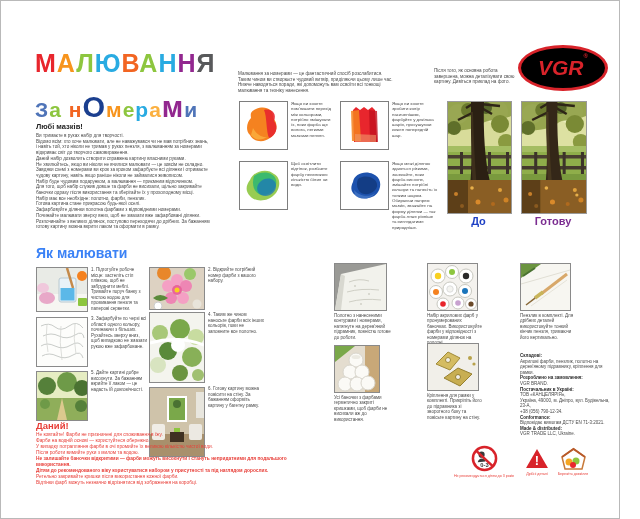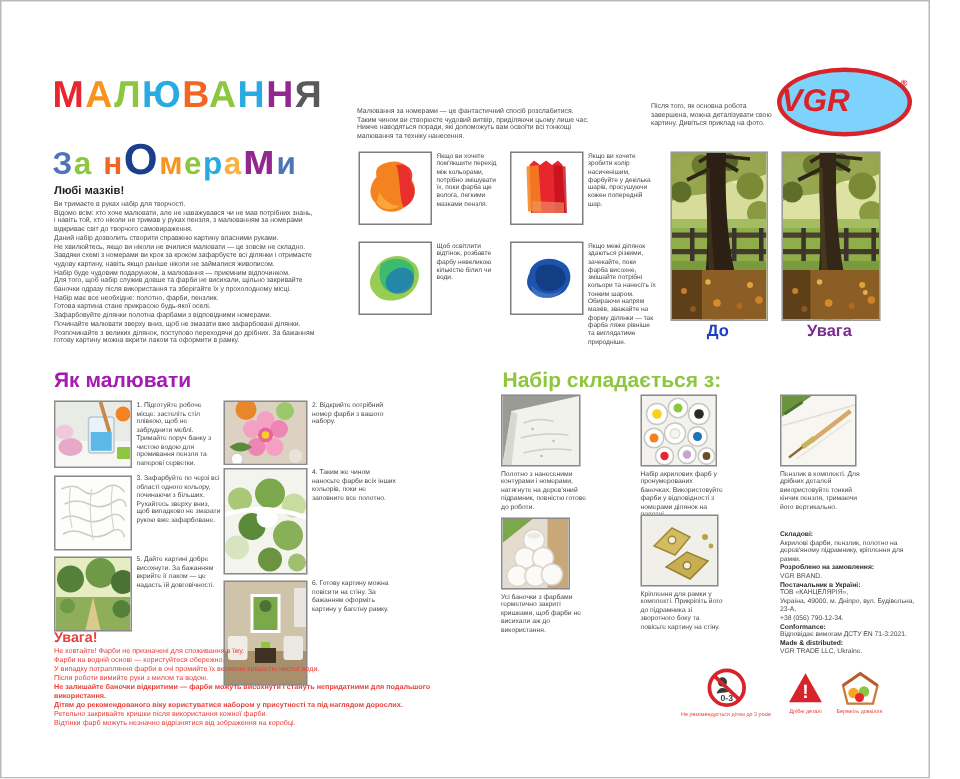--- a/index.html
+++ b/index.html
@@ -22,32 +22,32 @@
   #tech-intro{left:237px;top:70px;width:196px;font-size:4.6px;line-height:5.6px;color:#4a4a4a;}
   .card{width:47px;height:47px;border:1px solid #7e7e7e;background:#fff;}
   #card1{left:238px;top:100px;} #cap1{left:290px;top:100px;width:45px;}
   #card2{left:339px;top:100px;} #cap2{left:391px;top:100px;width:45px;}
   #card3{left:238px;top:160px;} #cap3{left:290px;top:160px;width:45px;}
   #card4{left:339px;top:160px;} #cap4{left:391px;top:160px;width:46px;}
   .cap{font-size:4.4px;line-height:5.3px;color:#4a4a4a;}
 
   
   #vgr{left:517px;top:44px;width:84px;height:40px;border:3.5px solid #d8232a;border-radius:50%;
-       display:flex;align-items:center;justify-content:space-between;color:#d8232a;font-weight:bold;
-       font-style:italic;font-size:21px;background:#7dd3fc;}
+       display:flex;align-items:center;justify-content:center;color:#d8232a;font-weight:bold;
+       font-style:italic;font-size:21px;background:#000000;}
   #vgr .reg{font-size:6px;font-style:normal;align-self:flex-start;margin-top:5px;}
   #logo-note{left:433px;top:67px;width:86px;font-size:4.6px;line-height:5.6px;color:#4a4a4a;}
   .photo{border:1px solid #9a9a9a;overflow:hidden;background:#dde3b0;}
   #before{left:446px;top:100px;width:63px;height:111px;}
   #after{left:520px;top:100px;width:64px;height:111px;}
   #lbl-before{left:446px;top:214px;width:63px;text-align:center;font-size:11px;font-weight:bold;color:#1d3fc4;}
   #lbl-after{left:520px;top:214px;width:64px;text-align:center;font-size:11px;font-weight:bold;color:#7b2d91;}
 
   
-  #how-head{left:35px;top:244px;font-size:14px;font-weight:bold;color:#a21caf;}
+  #how-head{left:35px;top:244px;font-size:14px;font-weight:bold;color:#3b82f6;}
   .simg{border:1px solid #8a8a8a;overflow:hidden;background:#eee;}
   #si1{left:35px;top:266px;width:50px;height:43px;}  #st1{left:90px;top:266px;width:56px;}
   #si2{left:148px;top:266px;width:54px;height:41px;} #st2{left:207px;top:266px;width:57px;}
   #si3{left:35px;top:316px;width:50px;height:48px;}  #st3{left:90px;top:315px;width:56px;}
   #si4{left:148px;top:311px;width:54px;height:69px;} #st4{left:207px;top:311px;width:57px;}
   #si5{left:35px;top:370px;width:50px;height:48px;}  #st5{left:90px;top:369px;width:56px;}
   #si6{left:148px;top:386px;width:54px;height:68px;} #st6{left:207px;top:385px;width:57px;}
   .stext{font-size:4.5px;line-height:5.5px;color:#4a4a4a;}
 
   
@@ -219,21 +219,21 @@
         <circle cx="30" cy="100" r="2.5" fill="#d98a2b"></circle>
       <circle cx="52" cy="88" r="2" fill="#e0a23c"></circle>
         <circle cx="45" cy="102" r="2" fill="#b06a1e"></circle>
       <circle cx="14" cy="104" r="2" fill="#8a5a20"></circle>
         <circle cx="58" cy="98" r="2.5" fill="#cf8326"></circle>
       <circle cx="24" cy="86" r="1.8" fill="#e8b04a"></circle>
       <circle cx="54" cy="93" r="1.6" fill="#e8b04a"></circle>
     </svg>
   </div>
   <div class="abs" id="lbl-before">До</div>
-  <div class="abs" id="lbl-after">Увага</div>
+  <div class="abs" id="lbl-after">Готову</div>
 
   <div class="abs" id="how-head">Як малювати</div>
 
   <div class="abs simg" id="si1">
     <svg viewBox="0 0 50 43" width="50" height="43" preserveAspectRatio="none">
       <rect width="50" height="43" fill="#e9ebe6"></rect>
         <rect y="26" width="50" height="17" fill="#f6f6f2"></rect>
       <ellipse cx="10" cy="30" rx="8" ry="6" fill="#e8a8c8"></ellipse>
         <ellipse cx="6" cy="20" rx="6" ry="5" fill="#f0c8dc"></ellipse>
       <rect x="22" y="10" width="17" height="24" rx="2" fill="#e8f2f8" stroke="#b8c8d0" stroke-width="1"></rect>
@@ -313,21 +313,20 @@
       <rect x="19" y="10" width="16" height="22" fill="#7aa84a"></rect>
         <circle cx="27" cy="16" r="4" fill="#4a7232"></circle>
       <rect x="2" y="36" width="13" height="16" rx="2" fill="#f0ede6"></rect>
       <rect x="39" y="36" width="13" height="16" rx="2" fill="#ece9e2"></rect>
       <rect x="20" y="44" width="14" height="10" fill="#3f3122"></rect>
       <rect x="24" y="40" width="6" height="4" fill="#8dc63f"></rect>
     </svg>
   </div>
   <div class="abs stext" id="st6">6. Готову картину можна повісити на стіну. За бажанням оформіть картину у багетну рамку.</div>
 
-  <div class="abs" id="kit-head">Набір складається з:</div>
 
   <div class="abs kimg" id="ki1">
     <svg viewBox="0 0 51 46" width="51" height="46" preserveAspectRatio="none">
       <rect width="51" height="46" fill="#9a9a96"></rect>
       <polygon points="0,46 6,10 51,0 51,46" fill="#f2f2ec"></polygon>
       <polygon points="0,46 6,10 10,12 6,46" fill="#d8d8d0"></polygon>
       <path d="M14,18 Q24,14 34,17 M12,28 Q26,24 44,26 M14,38 Q28,34 46,36" stroke="#cfcfc5" stroke-width="1" fill="none"></path>
       <circle cx="20" cy="22" r="0.8" fill="#b8b8ae"></circle>
         <circle cx="34" cy="30" r="0.8" fill="#b8b8ae"></circle>
         <circle cx="26" cy="40" r="0.8" fill="#b8b8ae"></circle>
@@ -411,21 +410,21 @@
     <div class="b">Постачальник в Україні:</div>
     <div>ТОВ «КАНЦЕЛЯРІЯ»,</div>
     <div>Україна, 49000, м. Дніпро, вул. Будівельна, 23-А,</div>
     <div>+38 (056) 790-12-34.</div>
     <div class="b">Conformance:</div>
     <div>Відповідає вимогам ДСТУ EN 71-3:2021.</div>
     <div class="b">Made &amp; distributed:</div>
     <div>VGR TRADE LLC, Ukraine.</div>
   </div>
 
-  <div class="abs" id="uvaga-head">Увага!</div>
+  <div class="abs" id="uvaga-head">Даний!</div>
   <div class="abs" id="uvaga">
     <div>Не ковтайте! Фарби не призначені для споживання в їжу.</div>
     <div>Фарби на водній основі — користуйтеся обережно.</div>
     <div>У випадку потрапляння фарби в очі промийте їх великою кількістю чистої води.</div>
     <div>Після роботи вимийте руки з милом та водою.</div>
     <div class="b">Не залишайте баночки відкритими — фарби можуть висохнути і стануть непридатними для подальшого використання.</div>
     <div class="b">Дітям до рекомендованого віку користуватися набором у присутності та під наглядом дорослих.</div>
     <div>Ретельно закривайте кришки після використання кожної фарби.</div>
     <div>Відтінки фарб можуть незначно відрізнятися від зображення на коробці.</div>
   </div>

